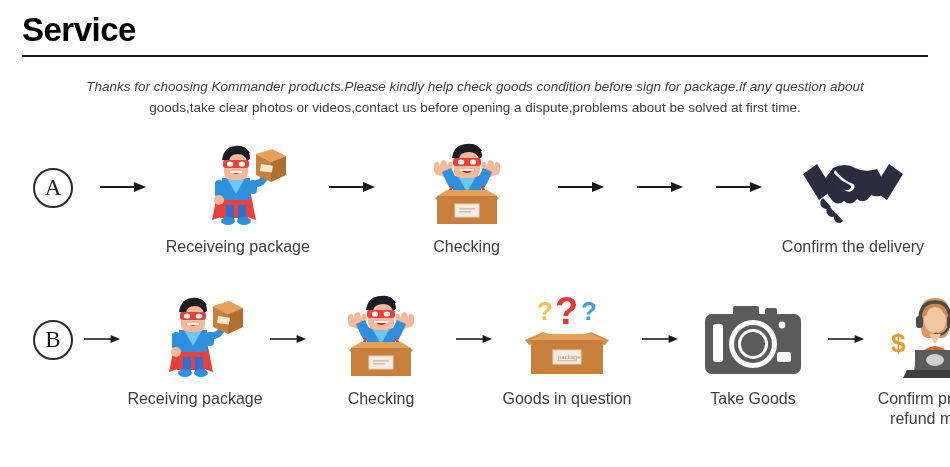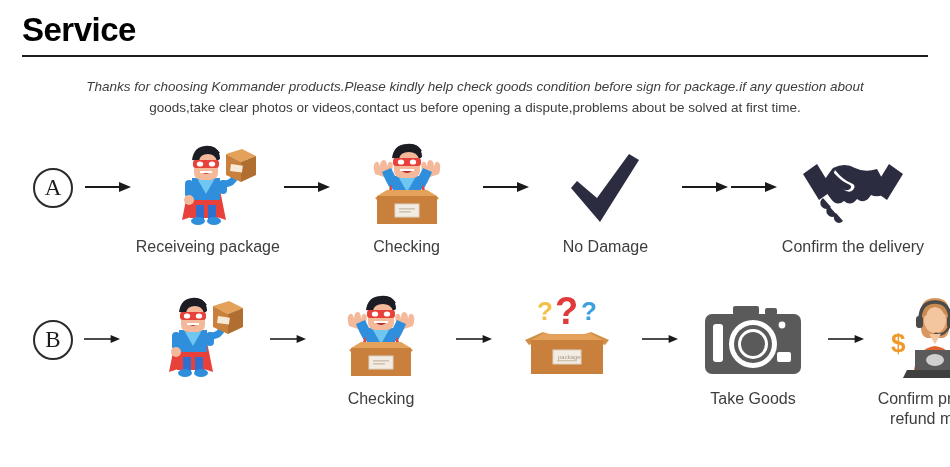--- a/index.html
+++ b/index.html
@@ -233,28 +233,20 @@
         <div class="caption">Checking</div>
       </div>
 
       <div class="arrow-cell">
         <svg class="arrow" width="46" height="12" viewBox="0 0 46 12">
           <line x1="0" y1="6" x2="36" y2="6" stroke="#1a1a1a" stroke-width="2"></line>
           <polygon points="34,1 46,6 34,11" fill="#1a1a1a"></polygon>
         </svg>
       </div>
 
-      <div class="step">
-        <div class="art">
-          <svg width="76" height="78" viewBox="0 0 76 78">
-            <path d="M4 38 L10 31 L30 48 L62 4 L72 10 L33 72 Z" fill="#2b2c3f"></path>
-          </svg>
-        </div>
-        <div class="caption">No Damage</div>
-      </div>
 
       <div class="arrow-cell">
         <svg class="arrow" width="46" height="12" viewBox="0 0 46 12">
           <line x1="0" y1="6" x2="36" y2="6" stroke="#1a1a1a" stroke-width="2"></line>
           <polygon points="34,1 46,6 34,11" fill="#1a1a1a"></polygon>
         </svg>
       </div>
 
 
       <div class="arrow-cell">
@@ -318,20 +310,21 @@
             <ellipse cx="40" cy="24" rx="3.2" ry="2.6" fill="#ffffff"></ellipse>
             <ellipse cx="52" cy="24" rx="3.2" ry="2.6" fill="#ffffff"></ellipse>
             <path d="M40 31 q6 6 12 0 z" fill="#b3302c"></path>
             <rect x="40" y="31" width="12" height="2" fill="#ffffff"></rect>
             <path d="M66 14 l16 -5 l14 7 l-15 6 z" fill="#e3a159"></path>
             <path d="M66 14 l15 8 v20 l-15 -7 z" fill="#c8803c"></path>
             <path d="M81 22 l15 -6 v19 l-15 7 z" fill="#b06f30"></path>
             <rect x="71" y="24" width="12" height="7" fill="#f6ead6" transform="rotate(8 71 24)"></rect>
           </svg>
         </div>
+        <div class="caption">Receiving package</div>
       </div>
 
       <div class="arrow-cell">
         <svg class="arrow" width="46" height="12" viewBox="0 0 46 12">
           <line x1="0" y1="6" x2="36" y2="6" stroke="#1a1a1a" stroke-width="2"></line>
           <polygon points="34,1 46,6 34,11" fill="#1a1a1a"></polygon>
         </svg>
       </div>
 
       <div class="step">
@@ -384,20 +377,21 @@
             <path d="M28 40 l20 6 l-2 6 l-20 -6 z" fill="#e3a159"></path>
             <path d="M76 40 l-20 6 l2 6 l20 -6 z" fill="#e3a159"></path>
 
             <path d="M16 48 h72 v34 h-72 z" fill="#c8803c"></path>
             <path d="M16 48 l12 -6 h48 l12 6 z" fill="#e3a159"></path>
             <rect x="38" y="58" width="28" height="14" fill="#f3ece2" stroke="#ddd2c2"></rect>
             <text x="43" y="67" font-family="Liberation Sans, sans-serif" font-size="6" fill="#a89a87">package</text>
             <rect x="42" y="68" width="20" height="1.4" fill="#cfc3b2"></rect>
           </svg>
         </div>
+        <div class="caption">Goods in question</div>
       </div>
 
       <div class="arrow-cell">
         <svg class="arrow" width="46" height="12" viewBox="0 0 46 12">
           <line x1="0" y1="6" x2="36" y2="6" stroke="#1a1a1a" stroke-width="2"></line>
           <polygon points="34,1 46,6 34,11" fill="#1a1a1a"></polygon>
         </svg>
       </div>
 
       <div class="step">

